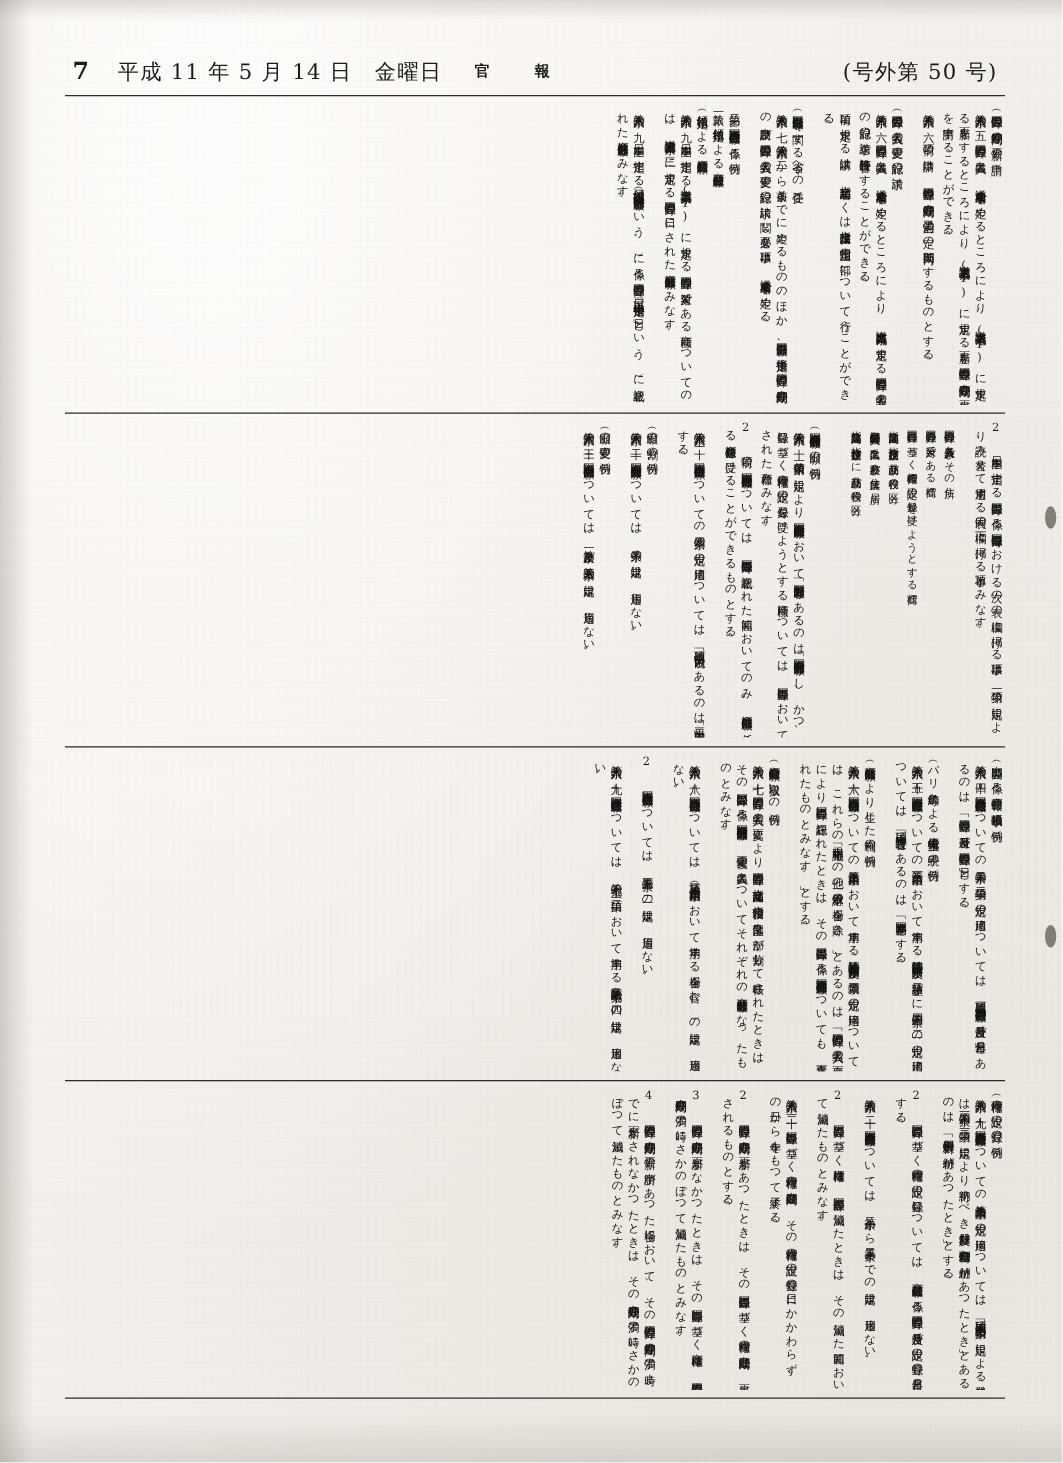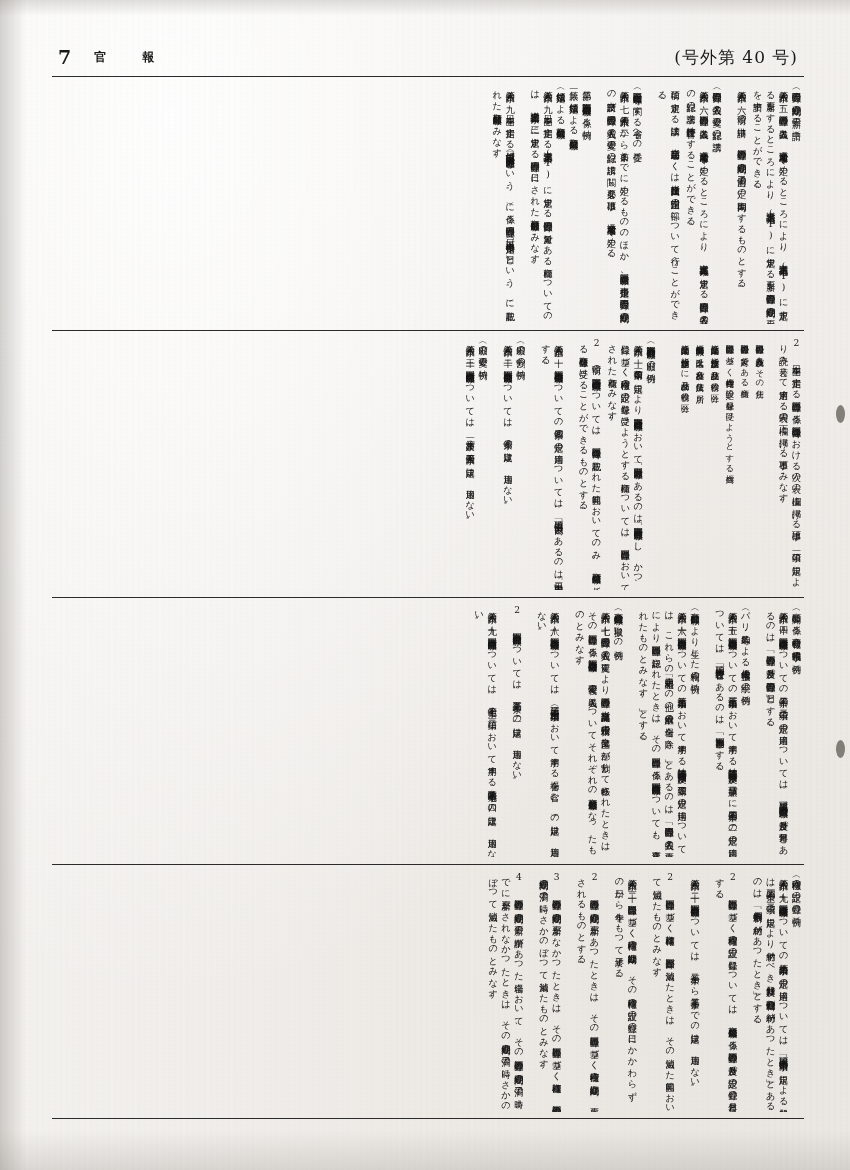--- a/index.html
+++ b/index.html
@@ -149,22 +149,23 @@
 <div class="page">
   <div class="paper-noise"></div>
   <div class="edge-shadow-left"></div>
   <div class="edge-shadow-top"></div>
   <div class="edge-shadow-bottom"></div>
   <div class="punch p1"></div>
   <div class="punch p2"></div>
 
   <div class="header">
     <span class="page-number">7</span>
+    <span class="date-line">平成 11 年 5 月 14 日　金曜日</span>
     <span class="gazette-title">官　報</span>
-    <span class="issue-no">(号外第 40 号)</span>
+    <span class="issue-no">(号外第 50 号)</span>
   </div>
 
   <div class="rule r-top"></div>
   <div class="rule r-1"></div>
   <div class="rule r-2"></div>
   <div class="rule r-3"></div>
   <div class="rule r-bottom"></div>
 
   <div class="band b0">
     <div class="vcol">（国際登録の存続期間の更新の申請）

